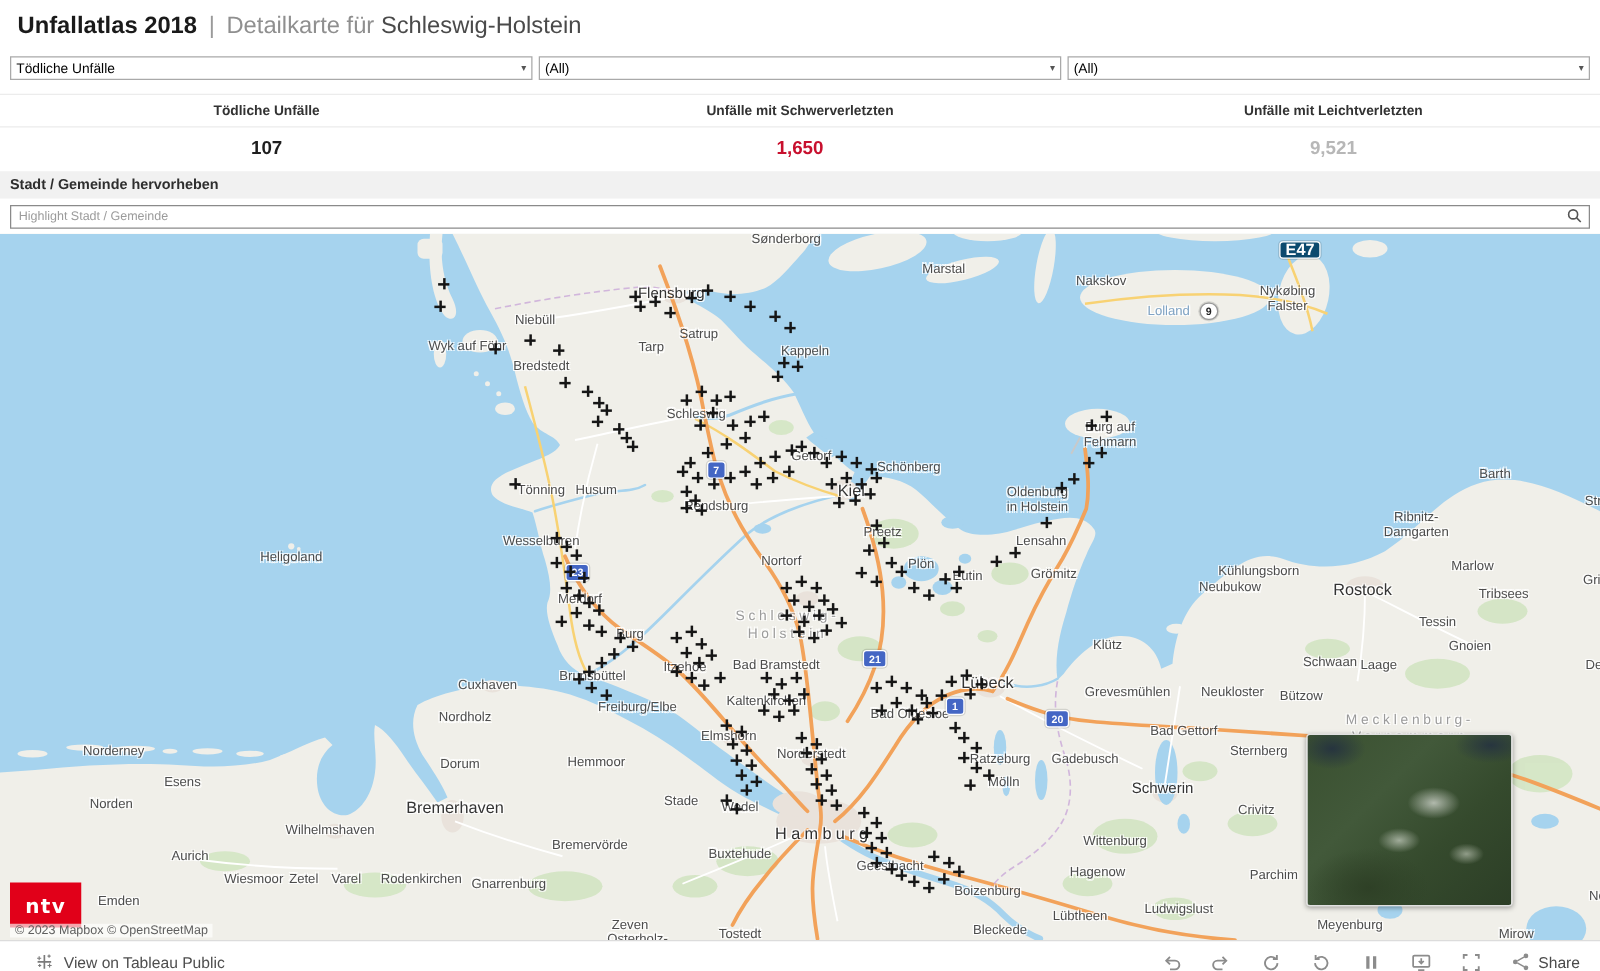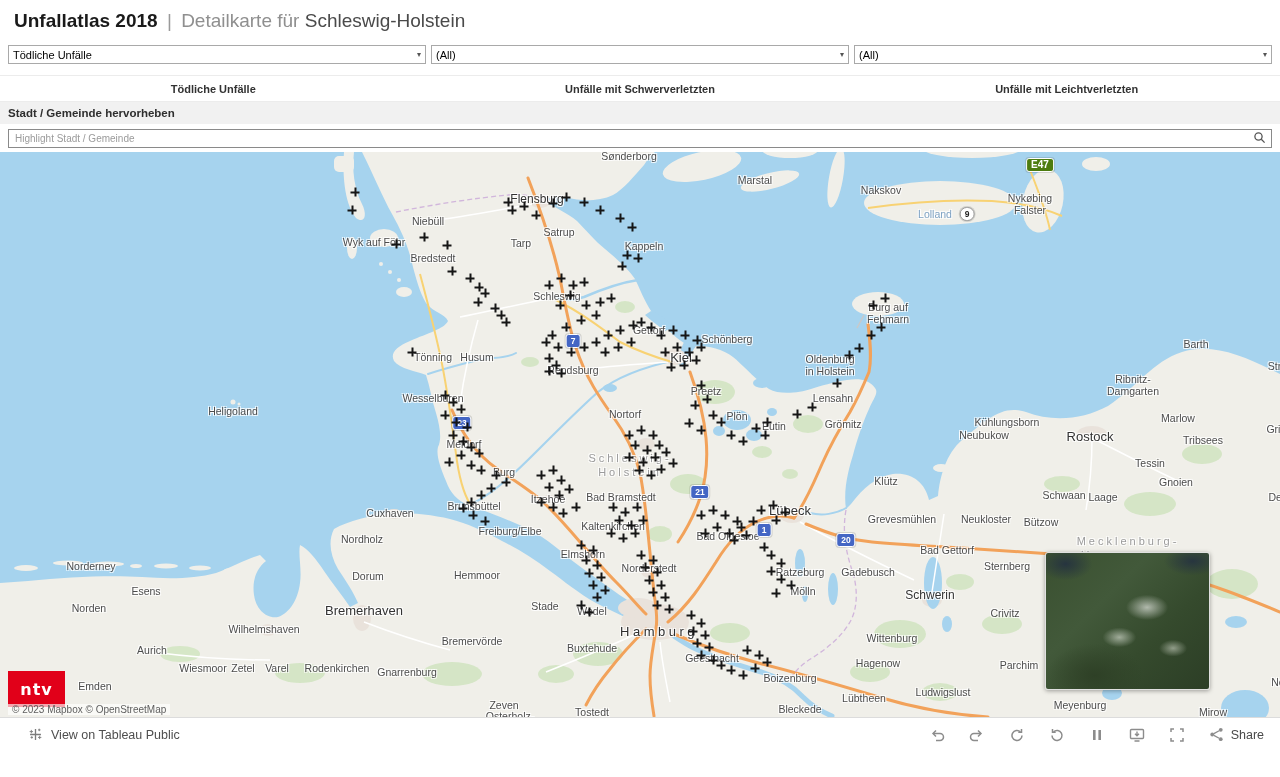--- a/index.html
+++ b/index.html
@@ -48,21 +48,21 @@
                 -1px 1px 0 rgba(255,255,255,.85),1px 1px 0 rgba(255,255,255,.85);}
   .ml.city{font-size:12px;color:#333;}
   .ml.citylg{font-size:13px;color:#333;}
   .ml.ham{font-size:13px;letter-spacing:3.5px;color:#2e2e2e;}
   .ml.state{font-size:11px;letter-spacing:3px;color:#9b9b9b;line-height:14px;}
   .ml.water{color:#7fa3c4;}
   .shield{position:absolute;transform:translate(-50%,-50%);z-index:5;background:#4466c4;color:#fff;
     font-size:8.5px;font-weight:bold;line-height:10px;padding:1px 4px;border-radius:3px;
     border:1px solid #fff;box-shadow:0 0 0 1px rgba(0,0,0,.12);}
   .shield.dk{background:#fff;color:#222;border-color:#999;border-radius:7px;}
-  .shield.eu{background:#4d7c0f;font-size:10px;}
+  .shield.eu{background:#0c4a6e;font-size:13px;}
   .cross{position:absolute;width:9px;height:9px;transform:translate(-50%,-50%);z-index:6;
     background-image:linear-gradient(#151515,#151515),linear-gradient(#151515,#151515);
     background-size:9px 2px,2px 9px;background-position:center;background-repeat:no-repeat;}
   .inset{position:absolute;left:1045px;top:400px;width:165px;height:138px;z-index:8;
     border:1px solid #e0e0e0;border-radius:3px;box-shadow:0 1px 4px rgba(0,0,0,.35);
     background:
       radial-gradient(30px 18px at 62% 40%, rgba(190,197,186,.9), rgba(190,197,186,0) 70%),
       radial-gradient(24px 14px at 45% 62%, rgba(178,188,172,.85), rgba(178,188,172,0) 70%),
       radial-gradient(20px 12px at 78% 70%, rgba(168,178,160,.8), rgba(168,178,160,0) 70%),
       radial-gradient(36px 22px at 12% 8%, #26343f, rgba(38,52,63,0) 75%),
@@ -107,20 +107,25 @@
     <span class="fval">(All)</span>
     <span class="caret">▾</span>
   </div>
 </div>
 
 <div class="kpis">
   <div class="kpi-row kpi-head">
     <div class="kpi-cell kpi-label">Tödliche Unfälle</div>
     <div class="kpi-cell kpi-label">Unfälle mit Schwerverletzten</div>
     <div class="kpi-cell kpi-label">Unfälle mit Leichtverletzten</div>
+  </div>
+  <div class="kpi-row kpi-vals">
+    <div class="kpi-cell kpi-value" style="color: rgb(31, 31, 31);">107</div>
+    <div class="kpi-cell kpi-value" style="color: rgb(200, 16, 46);">1,650</div>
+    <div class="kpi-cell kpi-value" style="color: rgb(183, 183, 183);">9,521</div>
   </div>
 </div>
 
 <div class="hl-strip">
   <span>Stadt / Gemeinde hervorheben</span>
 </div>
 <div class="searchbar">
   <input class="search-input" type="text" placeholder="Highlight Stadt / Gemeinde" style="">
   <svg class="mag" width="13" height="13" viewBox="0 0 13 13">
     <circle cx="5.5" cy="5.5" r="3.6" fill="none" stroke="#555" stroke-width="1.3"></circle>
@@ -337,21 +342,21 @@
       <div class="ml town" style="left: 1288px; top: 345px;">Demmin</div>
       <div class="ml town" style="left: 474px; top: 354px;">Brunsbüttel</div>
       <div class="ml citylg" style="left: 790px; top: 359px;">Lübeck</div>
       <div class="ml town" style="left: 390px; top: 361px;">Cuxhaven</div>
       <div class="ml town" style="left: 902px; top: 367px;">Grevesmühlen</div>
       <div class="ml town" style="left: 986px; top: 367px;">Neukloster</div>
       <div class="ml town" style="left: 1041px; top: 370px;">Bützow</div>
       <div class="ml town" style="left: 613px; top: 374px;">Kaltenkirchen</div>
       <div class="ml town" style="left: 510px; top: 379px;">Freiburg/Elbe</div>
       <div class="ml town" style="left: 728px; top: 384px;">Bad Oldesloe</div>
-      <div class="ml town" style="left: 362px; top: 387px; text-align: center;">Nordholz</div>
+      <div class="ml town" style="left: 372px; top: 387px; text-align: center;">Nordholz</div>
       <div class="ml state" style="left: 1128px; top: 396px;">Mecklenburg-
 Vorpommern</div>
       <div class="ml town" style="left: 947px; top: 398px;">Bad Gettorf</div>
       <div class="ml town" style="left: 583px; top: 402px;">Elmshorn</div>
       <div class="ml town" style="left: 1007px; top: 414px;">Sternberg</div>
       <div class="ml town" style="left: 91px; top: 414px;">Norderney</div>
       <div class="ml town" style="left: 649px; top: 416px;">Norderstedt</div>
       <div class="ml town" style="left: 800px; top: 420px;">Ratzeburg</div>
       <div class="ml town" style="left: 868px; top: 420px;">Gadebusch</div>
       <div class="ml town" style="left: 368px; top: 424px;">Dorum</div>

